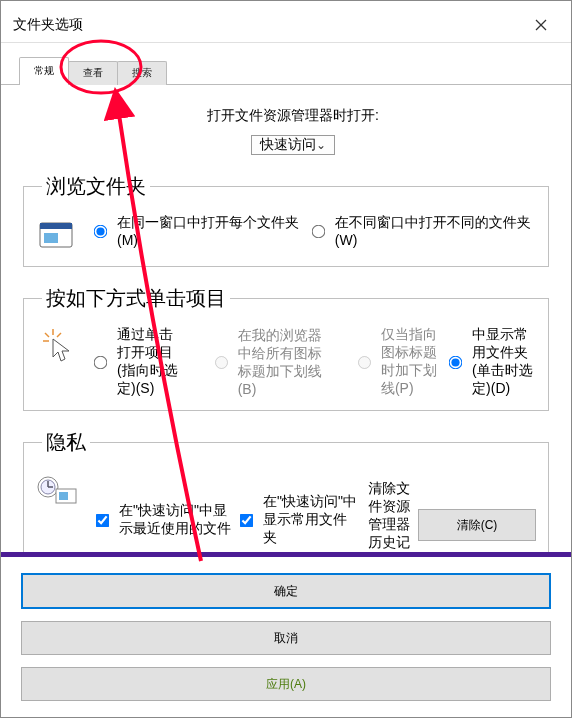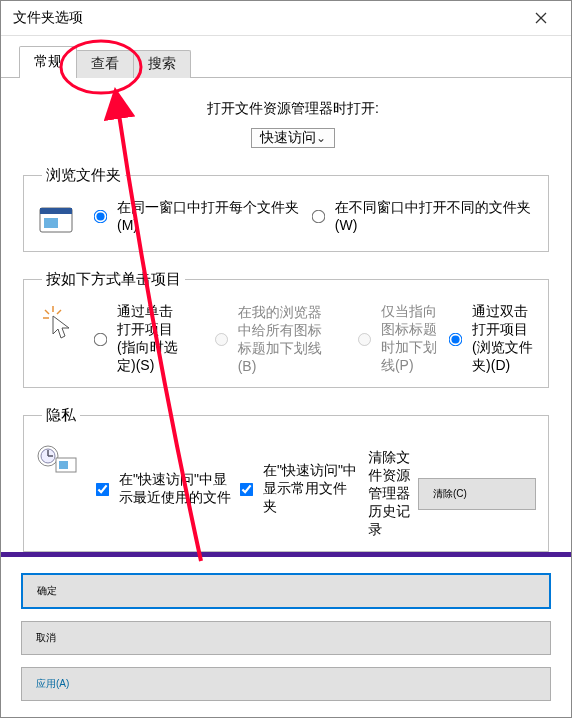--- a/index.html
+++ b/index.html
@@ -21,21 +21,21 @@
     border: 1px solid #888;
     background: #fff;
   }
   
   .titlebar {
     height: 34px;
     border-bottom: 1px solid #e0e0e0;
     display: flex;
     align-items: center;
     justify-content: space-between;
-    padding: 0 10px 0 12px;
+    padding: 7px 10px 0 12px;
   }
   .titlebar .title {
     font-size: 14px;
   }
   .titlebar .close {
     width: 40px;
     height: 26px;
     display: flex;
     align-items: center;
     justify-content: center;
@@ -51,21 +51,21 @@
     border-bottom: 1px solid #bbb;
     height: 42px;
     box-sizing: border-box;
   }
   .tab {
     border: 1px solid #bbb;
     border-bottom: none;
     background: #fff;
     padding: 4px 14px 5px;
     margin-right: -1px;
-    font-size: 14px;
+    font-size: 10px;
     color: #000;
     position: relative;
     top: 1px;
     border-radius: 2px 2px 0 0;
   }
   .tab.inactive {
     background: #e5e5e5;
     color: #222;
     top: 1px;
   }
@@ -104,21 +104,21 @@
 
   fieldset.group {
     border: 1px solid #c0c0c0;
     margin: 0 0 18px 0;
     padding: 14px 12px 12px 12px;
     position: relative;
   }
   fieldset.group > legend {
     padding: 0 4px;
     margin-left: 6px;
-    font-size: 15px;
+    font-size: 20px;
     color: #000;
   }
   .grp-body {
     display: flex;
     gap: 14px;
     align-items: flex-start;
   }
   .grp-body.privacy { gap: 16px; }
   .icon-box {
     width: 44px;
@@ -160,32 +160,33 @@
     justify-content: space-between;
     align-items: center;
     margin-top: 10px;
   }
 
   .btn {
     min-width: 88px;
     height: 30px;
     border: 1px solid #adadad;
     background: #e1e1e1;
-    font-size: 10px;
+    font-size: 12px;
     color: #000;
     display: inline-flex;
     align-items: center;
+    justify-content: center;
     padding: 0 14px;
   }
   .btn.primary {
     border: 2px solid #0078d7;
     background: #e1e1e1;
   }
   .btn.disabled {
-    color: #0369a1;
+    color: #4d7c0f;
   }
 
   .restore-row {
     display: flex;
     justify-content: flex-end;
     padding: 8px 4px 0 0;
   }
 
   
   .bottom-bar {
@@ -296,21 +297,21 @@
           <div class="sub">
             <input type="radio" name="underline" disabled="" style="">
             <span>在我的浏览器中给所有图标标题加下划线(B)</span>
           </div>
           <div class="sub">
             <input type="radio" name="underline" disabled="" style="">
             <span>仅当指向图标标题时加下划线(P)</span>
           </div>
           <label class="opt">
             <input type="radio" name="clickmode" checked="" style="">
-            <span>通过双击打开项目(浏览文件夹)(D)</span>
+            <span>中显示常用文件夹(单击时选定)(D)</span>
           </label>
         </div>
       </div>
     </fieldset>
 
     <fieldset class="group">
       <legend>隐私</legend>
       <div class="grp-body privacy">
         <div class="icon-box">
           <svg width="44" height="38" viewBox="0 0 44 38">

